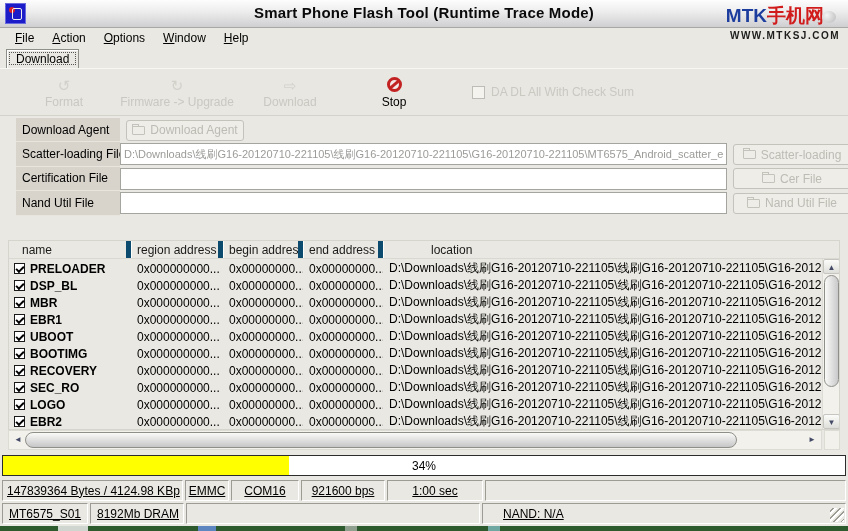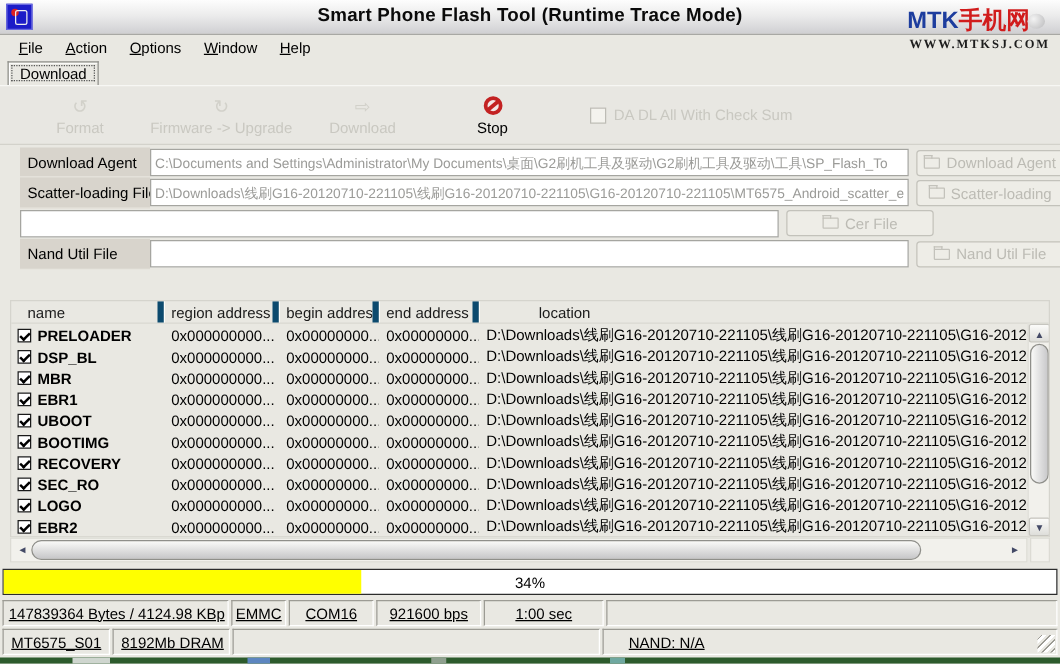--- a/index.html
+++ b/index.html
@@ -25,21 +25,21 @@
   .app-icon::before { content:""; position:absolute; left:3px; top:3px; width:6px; height:6px; border-radius:50%; background:#d22; }
   .app-icon::after { content:""; position:absolute; right:3px; top:4px; width:8px; height:10px; border:1px solid #eee; border-radius:2px; }
   .win-title {
     position:absolute; left:0; right:0; top:4px; text-align:center;
     font-size:15px; font-weight:bold; color:#0a0a0a; letter-spacing:0.2px;
   }
   .logo { position:absolute; right:12px; top:3px; font-weight:bold; font-size:19px; white-space:nowrap; }
   .logo-mtk { color:#1d3d9e; }
   .logo-cn { color:#d11c1c; }
   .logo-ball { display:inline-block; width:14px; height:12px; border-radius:50%; background:radial-gradient(circle at 35% 35%, #f3f3f3, #b9b9bb); margin-left:-2px; vertical-align:middle; }
-  .logo-url { position:absolute; right:8px; top:30px; font-size:10px; font-weight:bold; letter-spacing:1.5px; color:#1d1d1d;font-family:Liberation Serif, serif; }
+  .logo-url { position:absolute; right:8px; top:30px; font-size:10px; font-weight:bold; letter-spacing:1.5px; color:#1d1d1d; }
 
   
   .menubar { position:absolute; left:0; top:28px; width:848px; height:20px; display:flex; align-items:center; padding-left:6px; }
   .menu-item { display:inline-block; padding:2px 9px; cursor:default; }
   .menu-item::first-letter { text-decoration: underline; }
 
   
   .tabrow { position:absolute; left:0; top:48px; width:848px; height:20px; }
   .tab {
     position:absolute; left:6px; top:1px; height:19px; padding:0 9px;
@@ -198,35 +198,35 @@
     </div>
     <div class="tb-check">
       <span class="cb-box"></span>
       <span class="tb-check-label">DA DL All With Check Sum</span>
     </div>
   </div>
 
 <div class="fields" id="fields">
     <div class="field-row">
       <div class="f-label">Download Agent</div>
-      <input class="f-input" readonly="" value="C:\Documents and Settings\Administrator\My Documents\桌面\G2刷机工具及驱动\G2刷机工具及驱动\工具\SP_Flash_To" style="">
       <button class="f-btn">
         <span class="folder-glyph"></span>
         <span class="f-btn-label">Download Agent</span>
       </button>
     </div>
     <div class="field-row">
       <div class="f-label">Scatter-loading File</div>
       <input class="f-input" readonly="" value="D:\Downloads\线刷G16-20120710-221105\线刷G16-20120710-221105\G16-20120710-221105\MT6575_Android_scatter_e" style="">
       <button class="f-btn">
         <span class="folder-glyph"></span>
         <span class="f-btn-label">Scatter-loading</span>
       </button>
     </div>
     <div class="field-row">
+      <div class="f-label">Certification File</div>
       <input class="f-input" readonly="" style="">
       <button class="f-btn">
         <span class="folder-glyph"></span>
         <span class="f-btn-label">Cer File</span>
       </button>
     </div>
     <div class="field-row">
       <div class="f-label">Nand Util File</div>
       <input class="f-input" readonly="" style="">
       <button class="f-btn">

